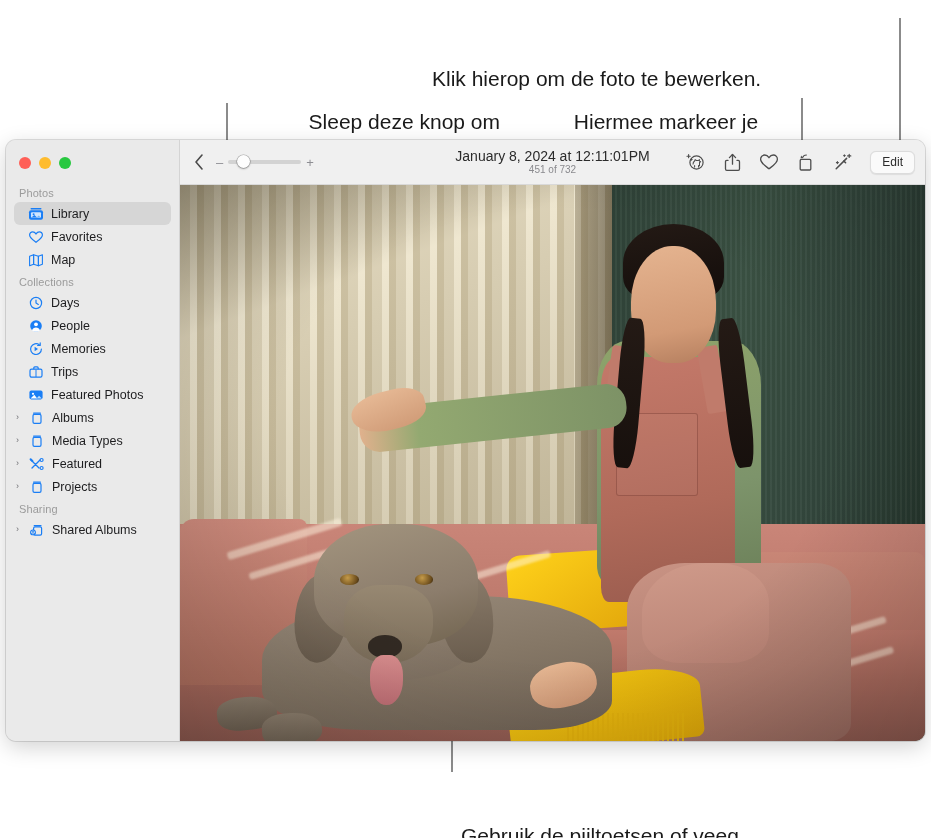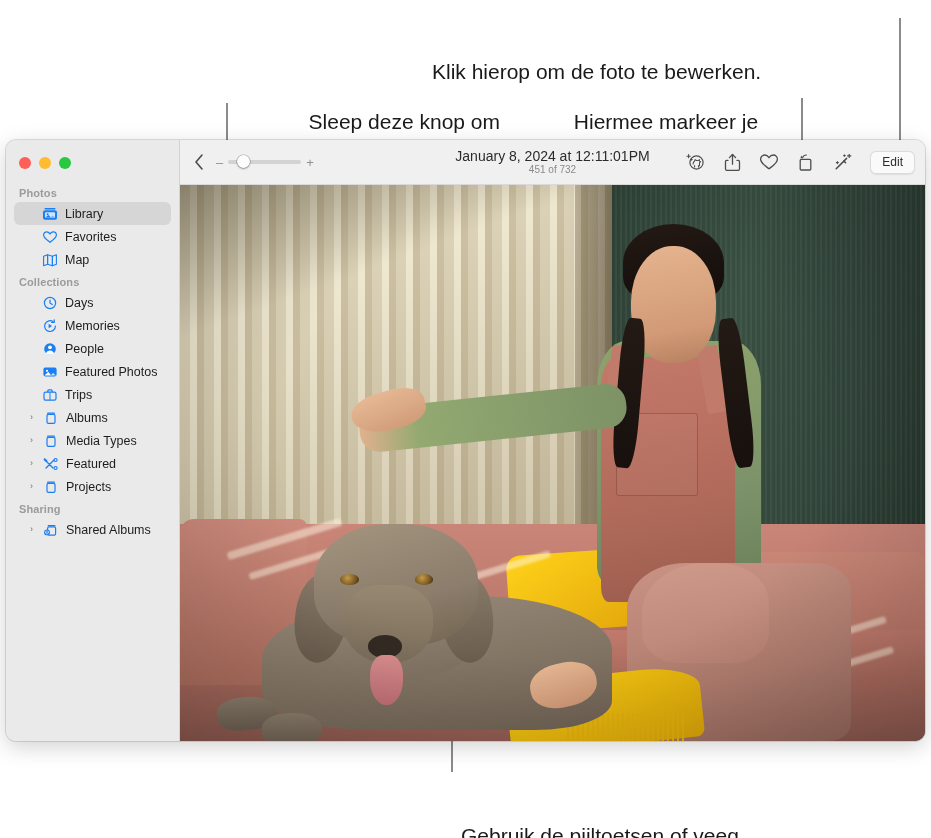--- a/index.html
+++ b/index.html
@@ -55,31 +55,31 @@
     height: 34px;
     align-items: flex-start;
   }
   .dot { width: 12px; height: 12px; border-radius: 50%; }
   .dot.red { background: #ff5f57; }
   .dot.yellow { background: #febc2e; }
   .dot.green { background: #28c840; }
 
   .sb-section {
     font-size: 11px;
-    font-weight: bold;
+    font-weight: normal;
     color: #9b9b9b;
     padding: 5px 0 3px 13px;
     letter-spacing: 0.1px;
   }
   .sb-item {
     display: flex;
     align-items: center;
     height: 23px;
     margin: 0 8px;
-    padding-left: 27px;
+    padding-left: 13px;
     border-radius: 6px;
     font-size: 12.5px;
     color: #1d1d1f;
     position: relative;
   }
   .sb-item.selected { background: #d6d6d6; }
   .sb-item .disc {
     width: 12px;
     margin-left: -11px;
     margin-right: 0px;
@@ -399,21 +399,21 @@
   .vignette {
     inset: 0;
     background: radial-gradient(ellipse at 50% 45%, rgba(0,0,0,0) 52%, rgba(0,0,0,0.2) 100%);
   }
 </style>
 </head>
 <body>
 
 <div id="root">
 
-  <div class="callout" style="left:432px; top:2px;">
+  <div class="callout" style="left:432px; top:9px;">
     <div>Klik hierop om de foto te bewerken.</div>
   </div>
   <div class="callout-line" style="left:899px; top:18px; height:145px;"></div>
 
   <div class="callout" style="left:232px; top:52px; text-align:right; width:268px;">
     <div>Sleep deze knop om</div>
     <div>in of uit te zoomen.</div>
   </div>
   <div class="callout-line" style="left:226px; top:103px; height:60px;"></div>
 
@@ -484,60 +484,60 @@
               <circle cx="8" cy="7" r="5.6" fill="none" stroke="#1a7ef5" stroke-width="1.2"></circle>
               <path d="M8 4.1V7l2.3 1.4" fill="none" stroke="#1a7ef5" stroke-width="1.2" stroke-linecap="round"></path>
             </svg>
         </span>
         <span class="sb-label">Days</span>
       </div>
 
       <div class="sb-item">
         <span class="sb-icon">
           <svg width="16" height="14" viewBox="0 0 16 14">
+              <circle cx="8" cy="7" r="5.8" fill="#1a7ef5"></circle>
+              <circle cx="8" cy="5.3" r="1.9" fill="#fff"></circle>
+              <path d="M3.9 11.4c.7-2 2.2-3 4.1-3s3.4 1 4.1 3A5.8 5.8 0 0 1 8 12.8a5.8 5.8 0 0 1-4.1-1.4z" fill="#fff"></path>
+            </svg>
+        </span>
+        <span class="sb-label">People</span>
+      </div>
+
+      <div class="sb-item">
+        <span class="sb-icon">
+          <svg width="16" height="14" viewBox="0 0 16 14">
               <path d="M13.4 7A5.4 5.4 0 1 1 11.4 2.9" fill="none" stroke="#1a7ef5" stroke-width="1.2" stroke-linecap="round"></path>
               <path d="M12.2 0.9v2.6H9.6" fill="none" stroke="#1a7ef5" stroke-width="1.2" stroke-linecap="round" stroke-linejoin="round"></path>
               <path d="M6.6 4.8 10 7l-3.4 2.2z" fill="#1a7ef5"></path>
             </svg>
         </span>
         <span class="sb-label">Memories</span>
       </div>
 
       <div class="sb-item">
         <span class="sb-icon">
           <svg width="16" height="14" viewBox="0 0 16 14">
-              <circle cx="8" cy="7" r="5.8" fill="#1a7ef5"></circle>
-              <circle cx="8" cy="5.3" r="1.9" fill="#fff"></circle>
-              <path d="M3.9 11.4c.7-2 2.2-3 4.1-3s3.4 1 4.1 3A5.8 5.8 0 0 1 8 12.8a5.8 5.8 0 0 1-4.1-1.4z" fill="#fff"></path>
-            </svg>
-        </span>
-        <span class="sb-label">People</span>
+              <rect x="2" y="4.2" width="12" height="8" rx="1.6" fill="none" stroke="#1a7ef5" stroke-width="1.2"></rect>
+              <path d="M5.8 4.2V2.9c0-.6.4-1 1-1h2.4c.6 0 1 .4 1 1v1.3" fill="none" stroke="#1a7ef5" stroke-width="1.2"></path>
+              <path d="M8 4.6v7.4" stroke="#1a7ef5" stroke-width="1"></path>
+            </svg>
+        </span>
+        <span class="sb-label">Trips</span>
       </div>
 
       <div class="sb-item">
         <span class="sb-icon">
           <svg width="16" height="14" viewBox="0 0 16 14">
               <rect x="1.4" y="2.6" width="13.2" height="8.8" rx="1.8" fill="#1a7ef5"></rect>
               <circle cx="5" cy="5.8" r="1.1" fill="#fff"></circle>
               <path d="M2.6 10.4 6.3 6.8l2.9 3.6z" fill="#fff"></path>
               <path d="M8.6 10.4 11 7.8l2.8 2.6z" fill="#bcdcfc"></path>
             </svg>
         </span>
         <span class="sb-label">Featured Photos</span>
-      </div>
-
-      <div class="sb-item">
-        <span class="sb-icon">
-          <svg width="16" height="14" viewBox="0 0 16 14">
-              <rect x="2" y="4.2" width="12" height="8" rx="1.6" fill="none" stroke="#1a7ef5" stroke-width="1.2"></rect>
-              <path d="M5.8 4.2V2.9c0-.6.4-1 1-1h2.4c.6 0 1 .4 1 1v1.3" fill="none" stroke="#1a7ef5" stroke-width="1.2"></path>
-              <path d="M8 4.6v7.4" stroke="#1a7ef5" stroke-width="1"></path>
-            </svg>
-        </span>
-        <span class="sb-label">Trips</span>
       </div>
 
       <div class="sb-item">
         <span class="disc">›</span>
         <span class="sb-icon">
           <svg width="16" height="14" viewBox="0 0 16 14">
               <rect x="4" y="3.4" width="8" height="9" rx="1.4" fill="none" stroke="#1a7ef5" stroke-width="1.2"></rect>
               <path d="M4.6 2.2h6.8" stroke="#1a7ef5" stroke-width="1.2" stroke-linecap="round"></path>
             </svg>
         </span>

